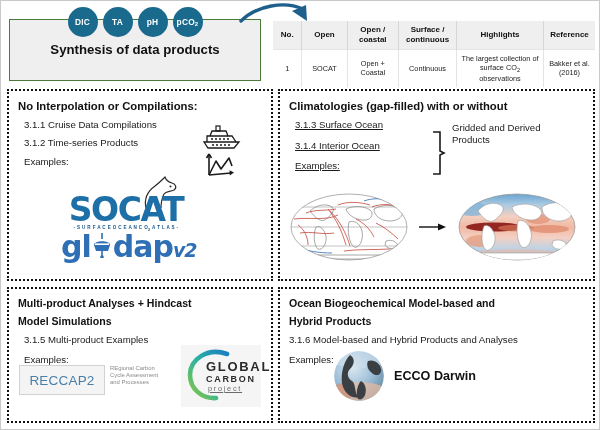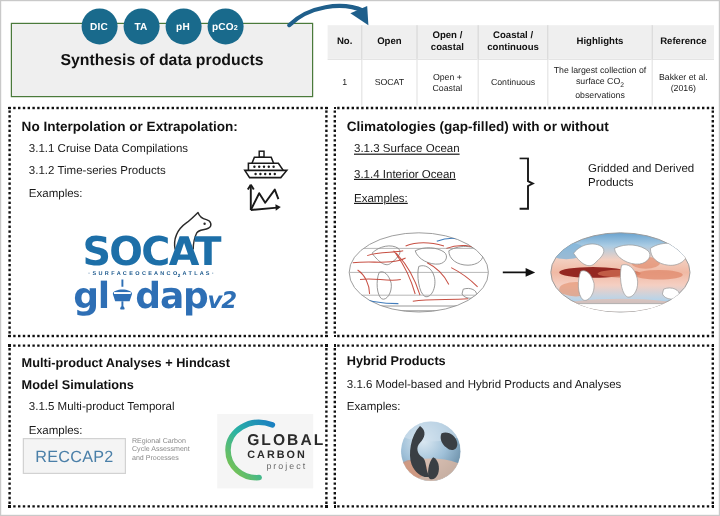--- a/index.html
+++ b/index.html
@@ -127,22 +127,22 @@
     letter-spacing: -1px; line-height: 1;
     font-family: "DejaVu Sans", sans-serif;
     display: flex; align-items: baseline;
   }
   .glodap-v2 { font-size: 19px; font-style: italic; font-weight: bold; color: #2e6fb5; }
   .rosette { display:inline-block; position: relative; top: 1px; }
 
   
   .brace-wrap { position: absolute; left: 150px; top: 40px; }
   .gridded-txt {
-    position: absolute; left: 172px; top: 44px;
-    font-size: 9.6px; color: #1a1a1a; line-height: 1.3; margin-left: 38px;
+    position: absolute; left: 172px; top: 31px;
+    font-size: 9.6px; color: #1a1a1a; line-height: 1.3;
   }
 
   
   .maps-row { position: absolute; left: 6px; top: 98px; width: 300px; height: 80px; }
   .map-arrow { position: absolute; left: 132px; top: 30px; }
 
   
   .reccap-box {
     position: absolute; left: 10px; top: 76px;
     width: 86px; height: 30px;
@@ -156,21 +156,21 @@
   }
   .gcp-box {
     position: absolute; left: 172px; top: 56px;
     width: 80px; height: 62px; background: #f5f5f5;
     display: flex; align-items: center; justify-content: center;
   }
   .gcp-inner { position: relative; width: 78px; height: 58px; }
   .gcp-text { position: absolute; left: 24px; top: 12px; }
   .gcp-l1 { font-size: 13px; font-weight: bold; color: #2b2b2b; letter-spacing: 1.7px; }
   .gcp-l2 { font-size: 9px; font-weight: bold; color: #2b2b2b; letter-spacing: 1.7px; }
-  .gcp-l3 { font-size: 7.4px; color: #6b6b6b; letter-spacing: 1.7px; margin-left: 16px; }
+  .gcp-l3 { font-size: 7.4px; color: #6b6b6b; letter-spacing: 1.7px; margin-left: 2px; text-decoration: underline; }
 
   
   .ecco-row { position: absolute; left: 54px; top: 62px; display: flex; align-items: center; gap: 10px; }
   .ecco-globe { width: 50px; height: 50px; border-radius: 50%; overflow: hidden; position: relative; }
   .ecco-name { font-size: 12.6px; font-weight: bold; color: #111; }
 </style>
 </head>
 <body>
 
 <div id="page">
@@ -204,21 +204,21 @@
     <table class="data-tbl">
       <thead>
         <tr>
           <th class="col-no"><span>No.</span></th>
           <th class="col-name"><span>Open</span></th>
           <th class="col-open">
             <div>Open /</div>
             <div>coastal</div>
           </th>
           <th class="col-disc">
-            <div>Coastal /</div>
+            <div>Surface /</div>
             <div>continuous</div>
           </th>
           <th class="col-high"><span>Highlights</span></th>
           <th class="col-ref"><span>Reference</span></th>
         </tr>
       </thead>
       <tbody>
         <tr>
           <td>1</td>
           <td>SOCAT</td>
@@ -234,21 +234,21 @@
           <td>
             <div>Bakker et al.</div>
             <div>(2016)</div>
           </td>
         </tr>
       </tbody>
     </table>
   </div>
 
   <div class="panel" id="panel-noninterp">
-    <div class="panel-title">No Interpolation or Extrapolation:</div>
+    <div class="panel-title">No Interpolation or Compilations:</div>
     <div class="item-line">3.1.1 Cruise Data Compilations</div>
     <div class="item-line">3.1.2 Time-series Products</div>
     <div class="examples-lbl">Examples:</div>
 
     <svg class="ship-ico" width="42" height="26" viewBox="0 0 42 26">
       <path d="M3 17 L38 17 L33 23 L7 23 Z" fill="none" stroke="#1a1a1a" stroke-width="1.3"></path>
       <path d="M6 17 L6 11 L31 11 L35 17" fill="none" stroke="#1a1a1a" stroke-width="1.3"></path>
       <path d="M9 11 L11 6 L25 6 L27 11" fill="none" stroke="#1a1a1a" stroke-width="1.3"></path>
       <rect x="15" y="1" width="4" height="5" fill="none" stroke="#1a1a1a" stroke-width="1.2"></rect>
       <g fill="#1a1a1a">
@@ -399,21 +399,21 @@
           <path d="M99 52 C 106 49, 113 53, 112 57 C 110 62, 100 61, 98 56 Z"></path>
           <path d="M6 64 L 120 64 L 120 71 L 6 71 Z"></path>
         </g>
       </svg>
     </div>
   </div>
 
   <div class="panel" id="panel-multi">
     <div class="panel-title sm">Multi-product Analyses + Hindcast</div>
     <div class="panel-title sm" style="margin-top:-2px">Model Simulations</div>
-    <div class="item-line">3.1.5 Multi-product Temporal</div>
+    <div class="item-line">3.1.5 Multi-product Examples</div>
     <div class="examples-lbl">Examples:</div>
 
     <div class="reccap-box">
       <span class="reccap-txt">RECCAP2</span>
     </div>
     <div class="reccap-tag">
       <div>REgional Carbon</div>
       <div>Cycle Assessment</div>
       <div>and Processes</div>
     </div>
@@ -433,20 +433,21 @@
         <div class="gcp-text">
           <div class="gcp-l1">GLOBAL</div>
           <div class="gcp-l2">CARBON</div>
           <div class="gcp-l3">project</div>
         </div>
       </div>
     </div>
   </div>
 
   <div class="panel" id="panel-model">
+    <div class="panel-title sm">Ocean Biogeochemical Model-based and</div>
     <div class="panel-title sm" style="margin-top:-2px">Hybrid Products</div>
     <div class="item-line" style="margin-left:0">3.1.6 Model-based and Hybrid Products and Analyses</div>
     <div class="examples-lbl" style="margin-left:0">Examples:</div>
 
     <div class="ecco-row">
       <div class="ecco-globe">
         <svg width="50" height="50" viewBox="0 0 50 50">
           <defs>
             <radialGradient id="globeG" cx="38%" cy="32%" r="72%">
               <stop offset="0%" stop-color="#dce9f2"></stop>
@@ -462,16 +463,17 @@
             <ellipse cx="25" cy="43" rx="30" ry="12" fill="#e6b9a0" opacity="0.75"></ellipse>
             <ellipse cx="10" cy="40" rx="12" ry="8" fill="#cf8d72" opacity="0.7"></ellipse>
             <ellipse cx="25" cy="8" rx="28" ry="9" fill="#cfe0ec" opacity="0.6"></ellipse>
             <path d="M16 4 C 22 8, 20 14, 16 18 C 12 22, 14 28, 18 30 C 22 33, 20 40, 24 46 C 20 48, 12 44, 9 36 C 6 28, 8 12, 16 4 Z" fill="#3a3f44"></path>
             <path d="M27 30 C 31 32, 33 38, 31 44 C 29 49, 24 50, 23 46 C 22 40, 24 33, 27 30 Z" fill="#3a3f44"></path>
             <path d="M34 10 C 40 8, 46 12, 47 18 C 48 24, 42 26, 38 22 C 34 19, 32 14, 34 10 Z" fill="#3a3f44"></path>
             <ellipse cx="25" cy="25" rx="25" ry="25" fill="none" stroke="#ffffff" stroke-width="0.6" opacity="0.4"></ellipse>
           </g>
         </svg>
       </div>
+      <div class="ecco-name">ECCO Darwin</div>
     </div>
   </div>
 
 </div>
 
 </body></html>

